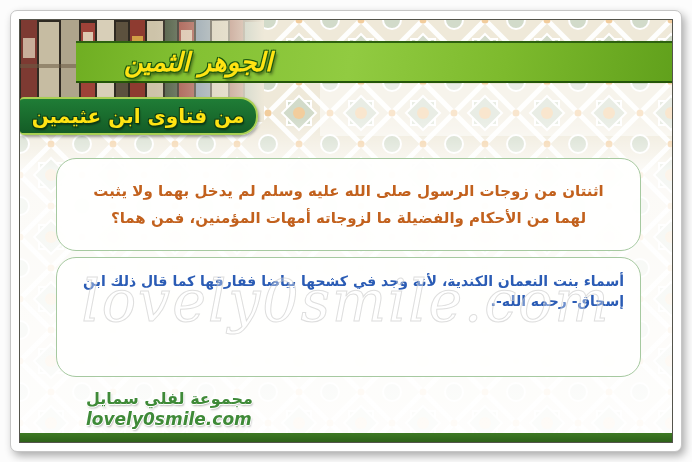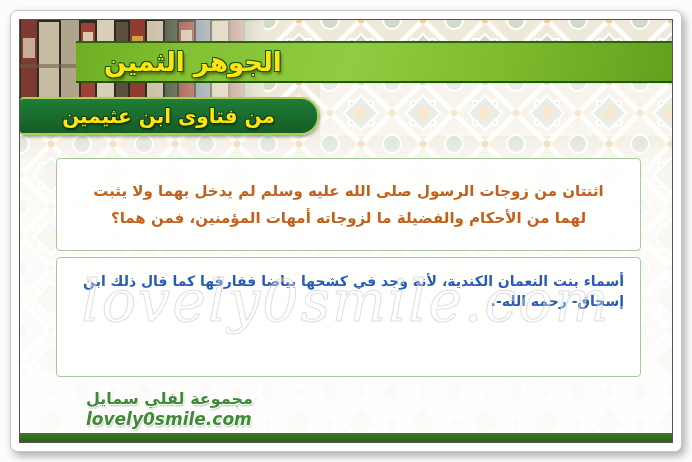--- a/index.html
+++ b/index.html
@@ -34,45 +34,45 @@
   }
   .books{position:absolute;left:0;top:0;width:244px;height:102px;}
   .banner{
     position:absolute;left:56px;right:0;top:21px;height:42px;
     background:linear-gradient(100deg,#6FAE22 0%,#84C133 20%,#91CB41 46%,#7DBA2D 72%,#61A11C 100%);
     border-top:2px solid #2D6110;border-bottom:2px solid #245509;
     box-sizing:border-box;
     display:flex;align-items:center;
   }
   .banner-title{
-    margin-left:28px;
+    margin-left:48px;
     font-size:26px;font-weight:bold;color:#FFE313;direction:rtl;
     text-shadow:1px 1px 0 #1C5A0E,-1px -1px 0 #1C5A0E,1px -1px 0 #1C5A0E,
                 -1px 1px 0 #1C5A0E,2px 3px 3px rgba(0,0,0,.45);
-    letter-spacing:0.5px;white-space:nowrap;
+    letter-spacing:0.5px;white-space:nowrap;font-style:italic;
   }
   .strip{
-    position:absolute;left:0;top:77px;width:299px;height:38px;
+    position:absolute;left:0;top:77px;width:238px;height:38px;
     background:linear-gradient(180deg,#1F7D36,#145C26);
     border:2px solid #A9CF53;border-left:none;
     border-radius:4px 18px 18px 4px;
     box-sizing:border-box;
     display:flex;align-items:center;justify-content:center;
     box-shadow:1px 2px 3px rgba(0,0,0,.35);
   }
   .strip-title{
     font-size:20px;font-weight:bold;color:#FFE313;direction:rtl;
     text-shadow:1px 1px 0 #0D3D14,-1px -1px 0 #0D3D14,1px -1px 0 #0D3D14,
                 -1px 1px 0 #0D3D14,1px 2px 2px rgba(0,0,0,.5);
     white-space:nowrap;
   }
   .qa-box{
     position:absolute;left:36px;width:585px;box-sizing:border-box;
     background:rgba(255,255,254,.9);
-    border:1px solid #A6C9A0;border-radius:4px;
+    border:1px solid #A6C9A0;border-radius:20px;
   }
   .q-box{top:138px;height:93px;display:flex;align-items:center;justify-content:center;}
   .q-text{
     direction:rtl;text-align:center;
     color:#C2611D;font-weight:bold;font-size:15px;line-height:27px;
     padding:0 28px;
   }
   .a-box{top:237px;height:120px;padding:13px 16px;}
   .a-text{
     direction:rtl;text-align:right;

